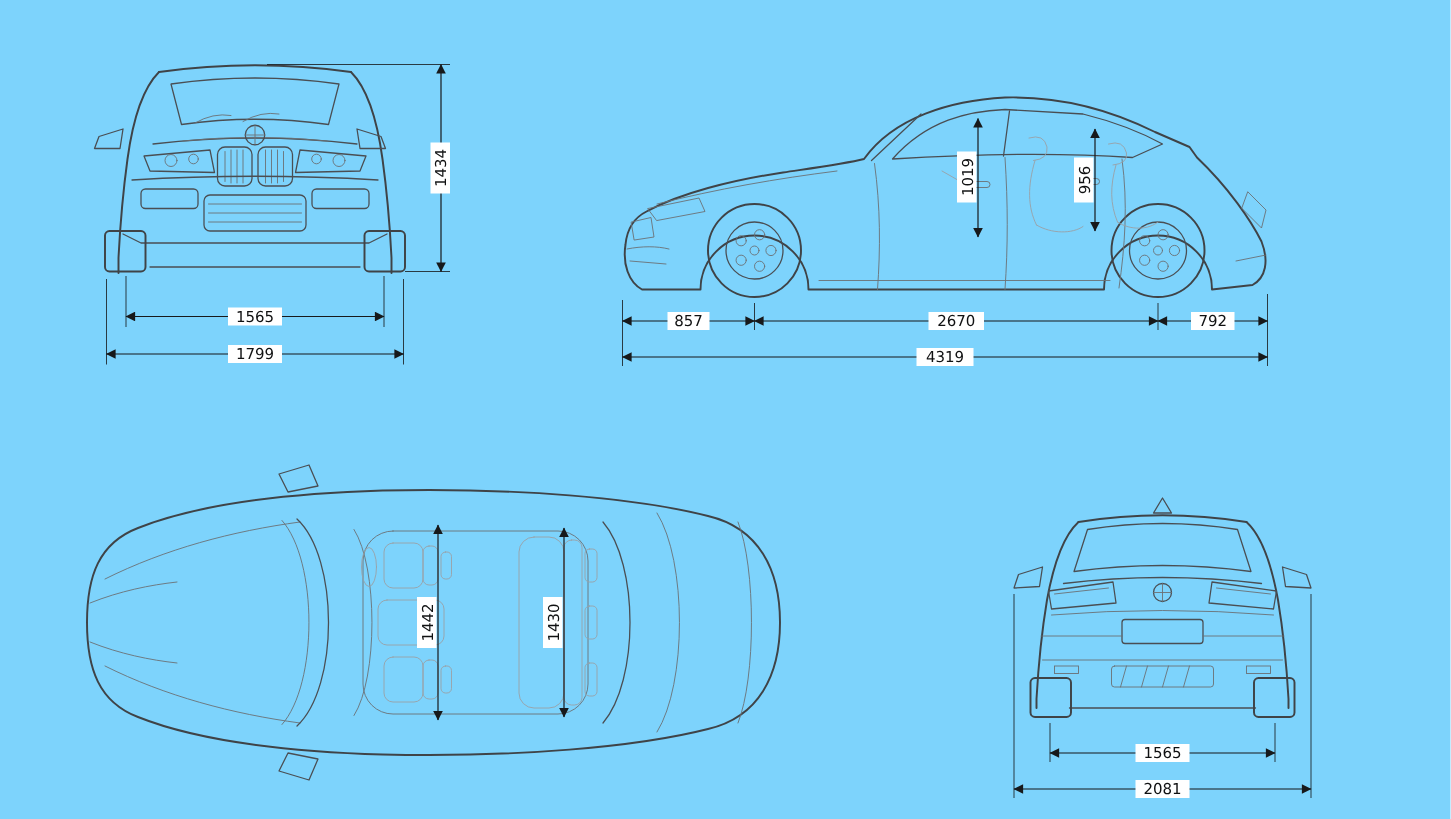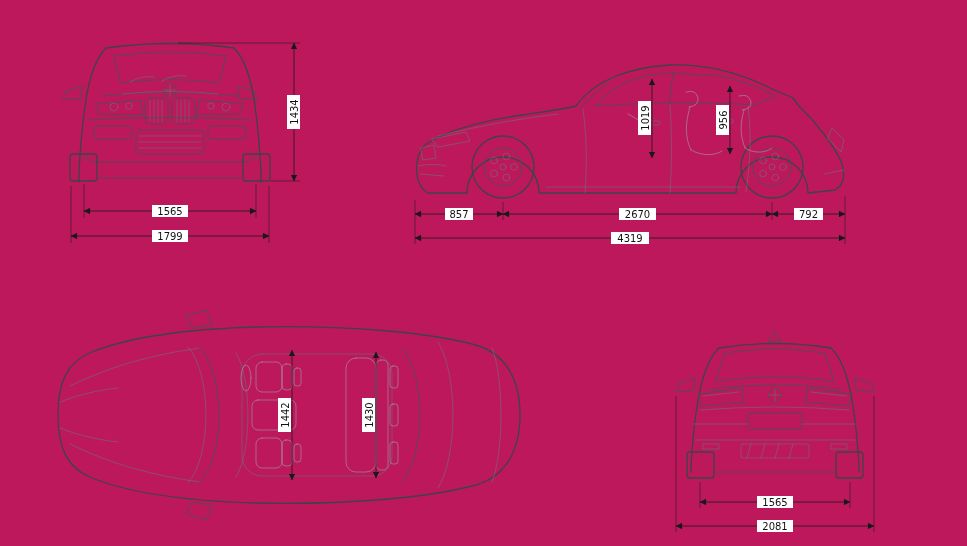--- a/index.html
+++ b/index.html
@@ -1,16 +1,16 @@
 <!DOCTYPE html>
 <html><head>
 <meta charset="utf-8">
 <style>
   html,body{margin:0;padding:0;background:#fff;}
-  .stage{position:relative;width:967px;height:546px;background:#be185d;overflow:hidden;
+  .stage{position:relative;width:967px;height:546px;background:#7dd3fc;overflow:hidden;
          font-family:"DejaVu Sans", sans-serif;}
   .view{position:absolute;}
   #front-view{left:30px;top:6px;}
   #side-view{left:400px;top:6px;}
   #top-view{left:40px;top:290px;}
   #rear-view{left:645px;top:296px;}
 
   .outline{fill:none;stroke:#3f4347;stroke-width:1.3;stroke-linecap:round;stroke-linejoin:round;}
   .detail{fill:none;stroke:#4a4e53;stroke-width:0.85;stroke-linecap:round;stroke-linejoin:round;}
   .fine{fill:none;stroke:#6b7075;stroke-width:0.6;stroke-linecap:round;}

